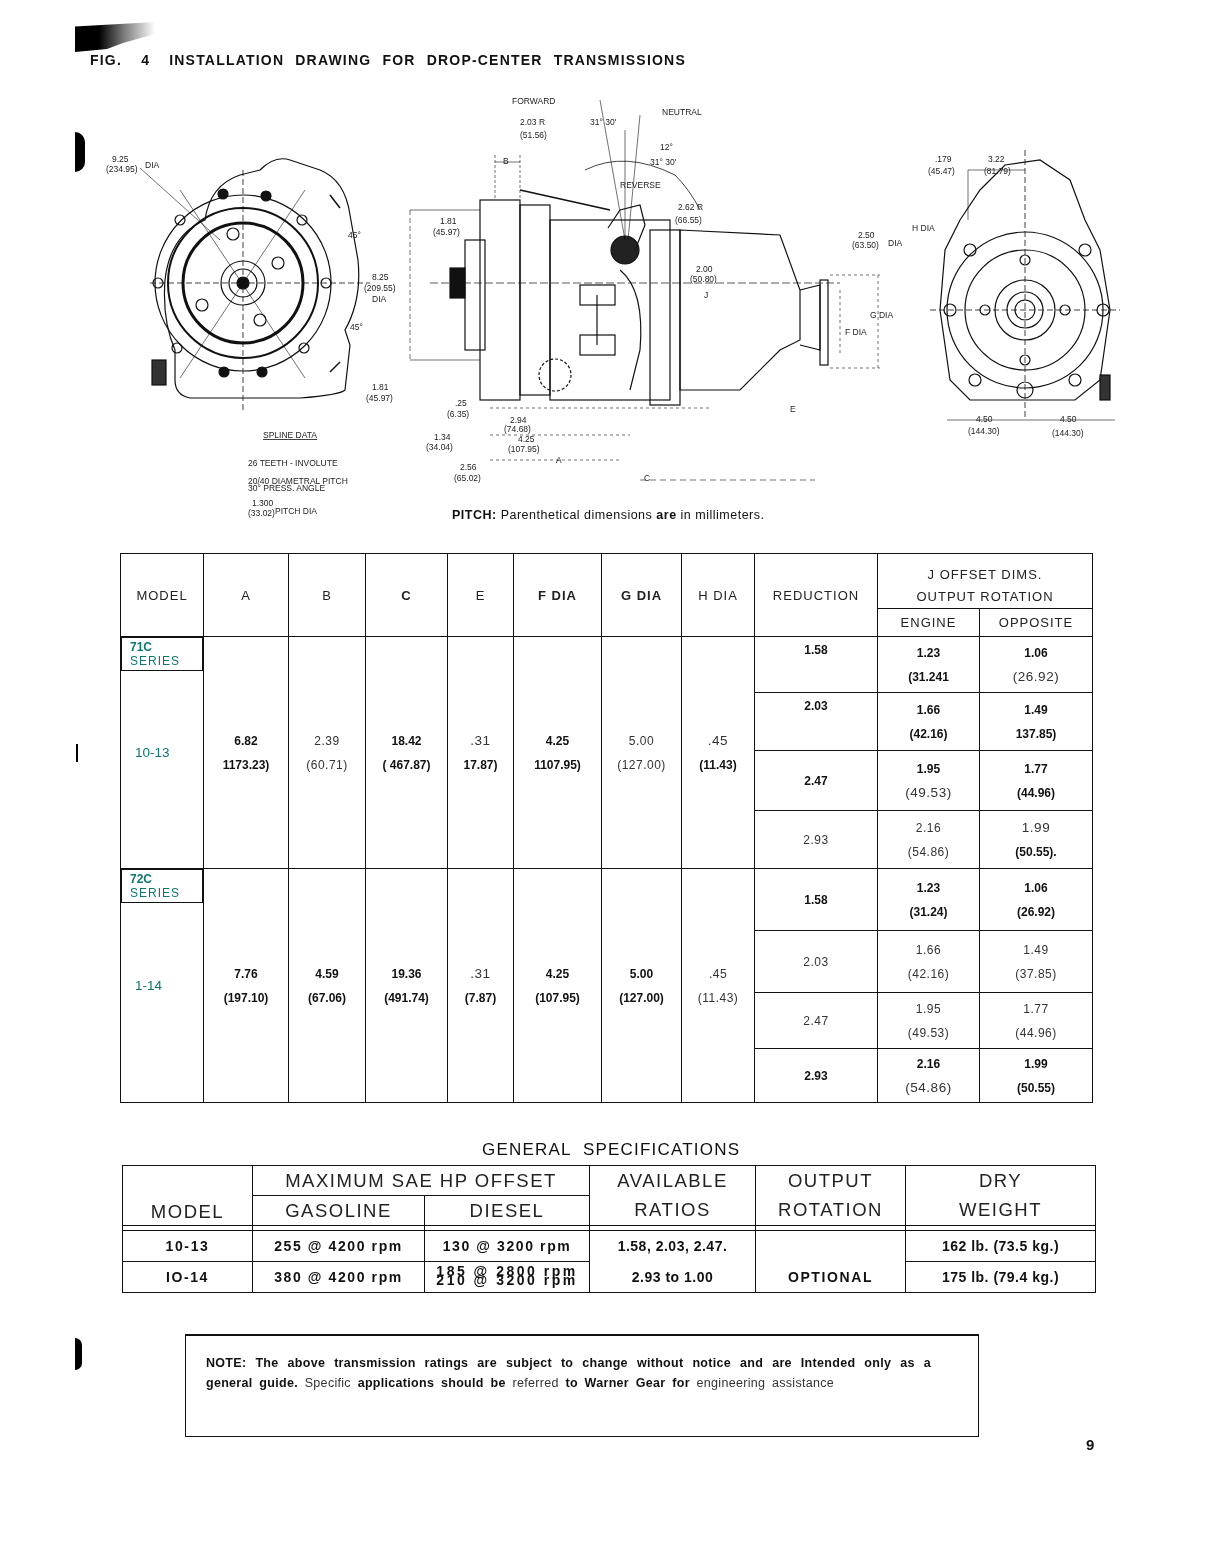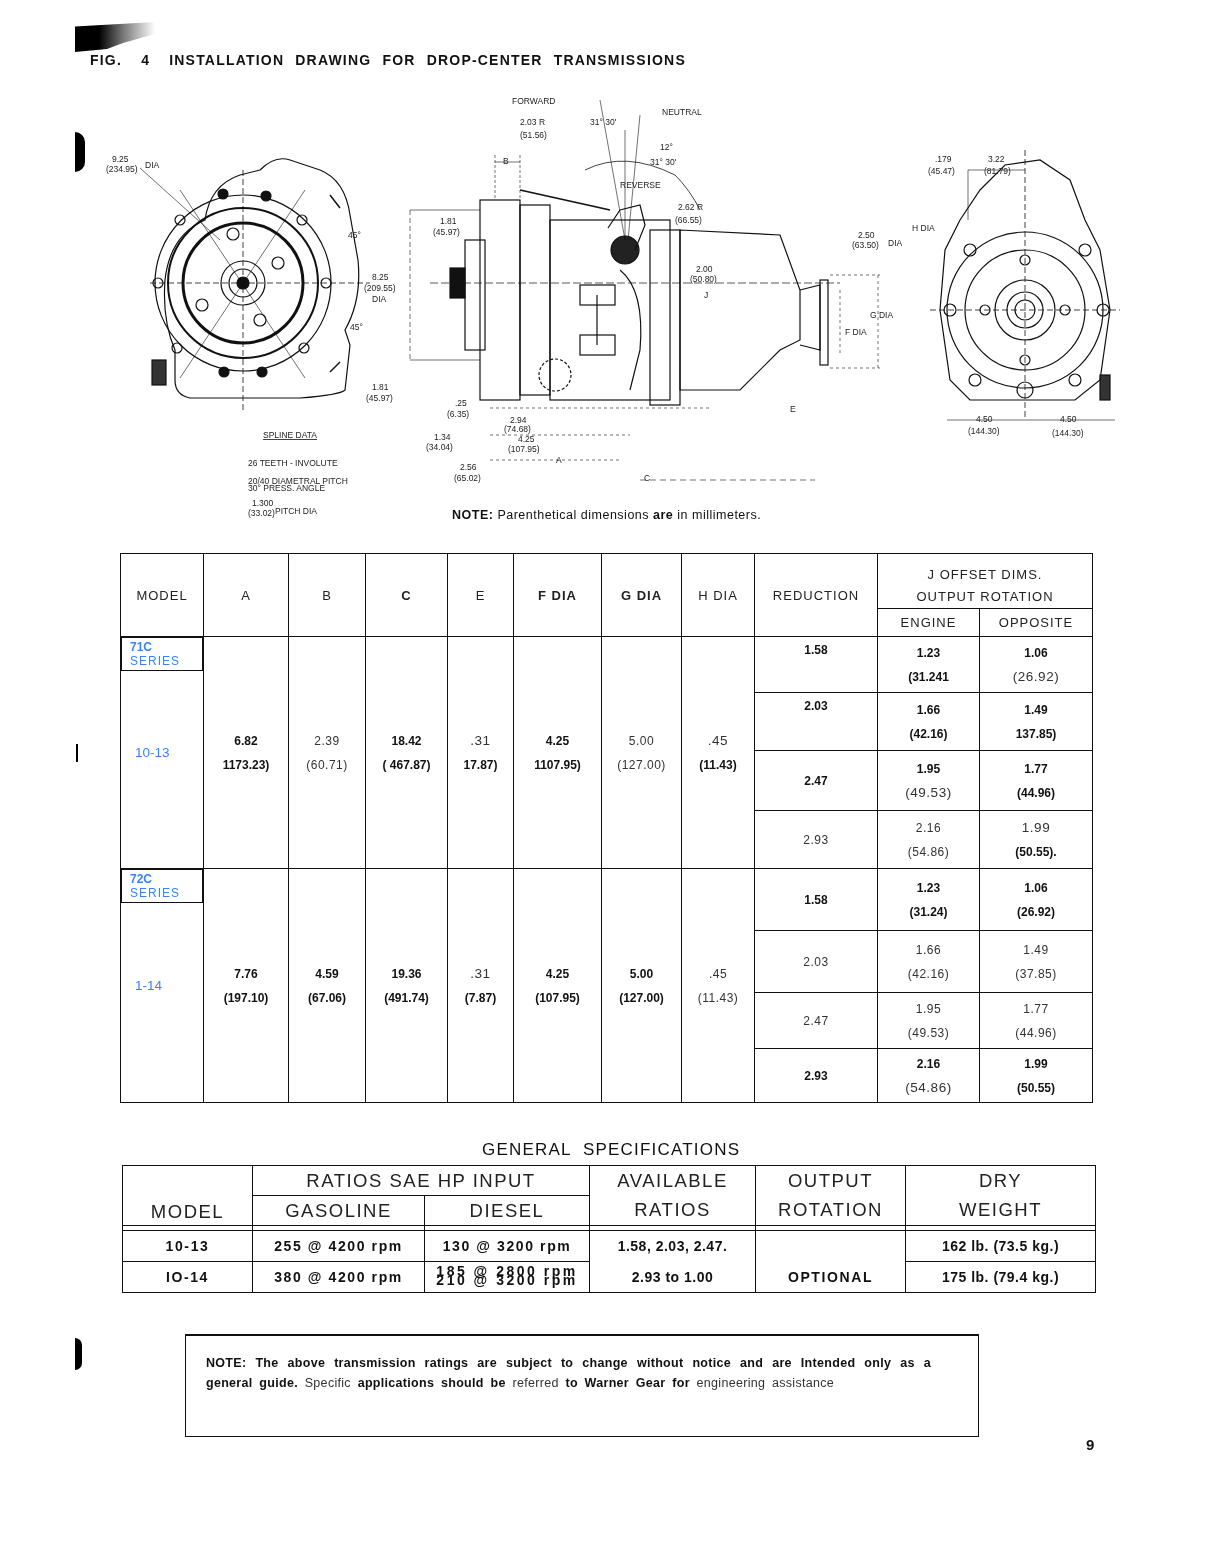--- a/index.html
+++ b/index.html
@@ -23,21 +23,21 @@
   .dim-table { left: 120px; top: 553px; border-collapse: collapse; font-family: "Liberation Sans", sans-serif; }
   .dim-table td, .dim-table th { border: 1.2px solid #111; text-align: center; vertical-align: middle; padding: 0; }
   .dim-table th { font-weight: normal; font-size: 13px; letter-spacing: 1px; color: #222; }
   .dim-table th.bold { font-weight: bold; }
   .dim-table td { font-size: 12px; }
   .v-bold { font-weight: bold; }
   .v-light { font-weight: normal; font-size: 13.5px; color: #333; letter-spacing: 0.5px; }
   .cell-stack div { line-height: 24px; }
   .series-tag { display: inline-block; border: 1.2px solid #111; font-size: 12px; padding: 2px 8px; background: #fff; font-weight: bold; }
   .series-tag .lt { font-weight: normal; letter-spacing: 1px; }
-  .model-cell { text-align: left !important; padding-left: 14px !important; font-size: 13.5px !important; color: #3b82f6; }
+  .model-cell { text-align: left !important; padding-left: 14px !important; font-size: 13.5px !important; color: #0f766e; }
 
   
   .gen-title { left: 482px; top: 1140px; font-size: 17px; letter-spacing: 1.2px; word-spacing: 6px; }
   .gen-table { left: 122px; top: 1165px; border-collapse: collapse; }
   .gen-table td, .gen-table th { border: 1.5px solid #111; text-align: center; padding: 0; }
   .gen-table th { font-weight: normal; font-size: 18.5px; letter-spacing: 1.5px; color: #222; }
   .gen-table td { font-size: 14px; font-weight: bold; letter-spacing: 1.6px; height: 30px; }
   .gen-table tr.sep td { height: 4px; border-left: 1.5px solid #111; border-right: 1.5px solid #111; }
   .overstrike { position: relative; display: inline-block; }
   .overstrike .over { position: absolute; left: 0; top: -6px; letter-spacing: 2.5px; }
@@ -226,21 +226,21 @@
     <text class="spline" x="148" y="376">26 TEETH - INVOLUTE</text>
     <text class="spline" x="148" y="394">20/40 DIAMETRAL PITCH</text>
     <text class="spline" x="148" y="401">30° PRESS. ANGLE</text>
     <text class="spline" x="152" y="416">1.300</text>
     <text class="spline" x="148" y="426">(33.02)</text>
     <text class="spline" x="175" y="424">PITCH DIA</text>
   </svg>
 </div>
 
 <div class="abs note-under">
-  <b>NOTE:</b>
+  <b>PITCH:</b>
   <span>Parenthetical dimensions</span>
   <b>are</b>
   <span>in millimeters.</span>
 </div>
 
 <table class="abs dim-table">
   <colgroup>
     <col style="width:83px">
       <col style="width:85px">
       <col style="width:77px">
@@ -437,21 +437,21 @@
     <col style="width:130px">
       <col style="width:172px">
       <col style="width:165px">
       <col style="width:166px">
       <col style="width:150px">
       <col style="width:190px">
   </colgroup>
   <tbody>
       <tr style="height:30px">
     <th rowspan="2" style="vertical-align:bottom; padding-bottom:2px;">MODEL</th>
-    <th colspan="2">RATIOS SAE HP INPUT</th>
+    <th colspan="2">MAXIMUM SAE HP OFFSET</th>
     <th style="border-bottom:none;">AVAILABLE</th>
     <th style="border-bottom:none;">OUTPUT</th>
     <th style="border-bottom:none;">DRY</th>
   </tr>
   <tr style="height:30px">
     <th>GASOLINE</th>
     <th>DIESEL</th>
     <th style="border-top:none;">RATIOS</th>
     <th style="border-top:none;">ROTATION</th>
     <th style="border-top:none;">WEIGHT</th>

